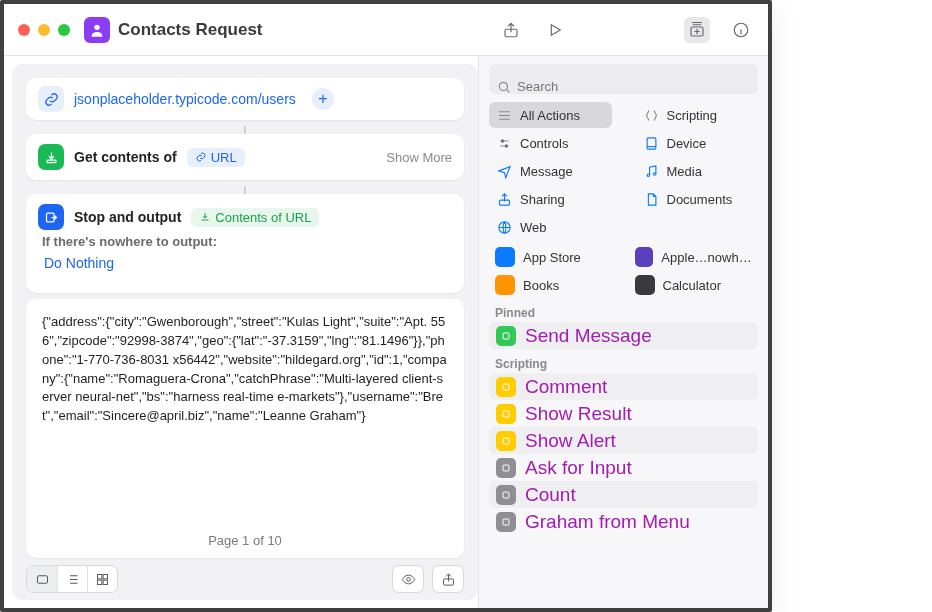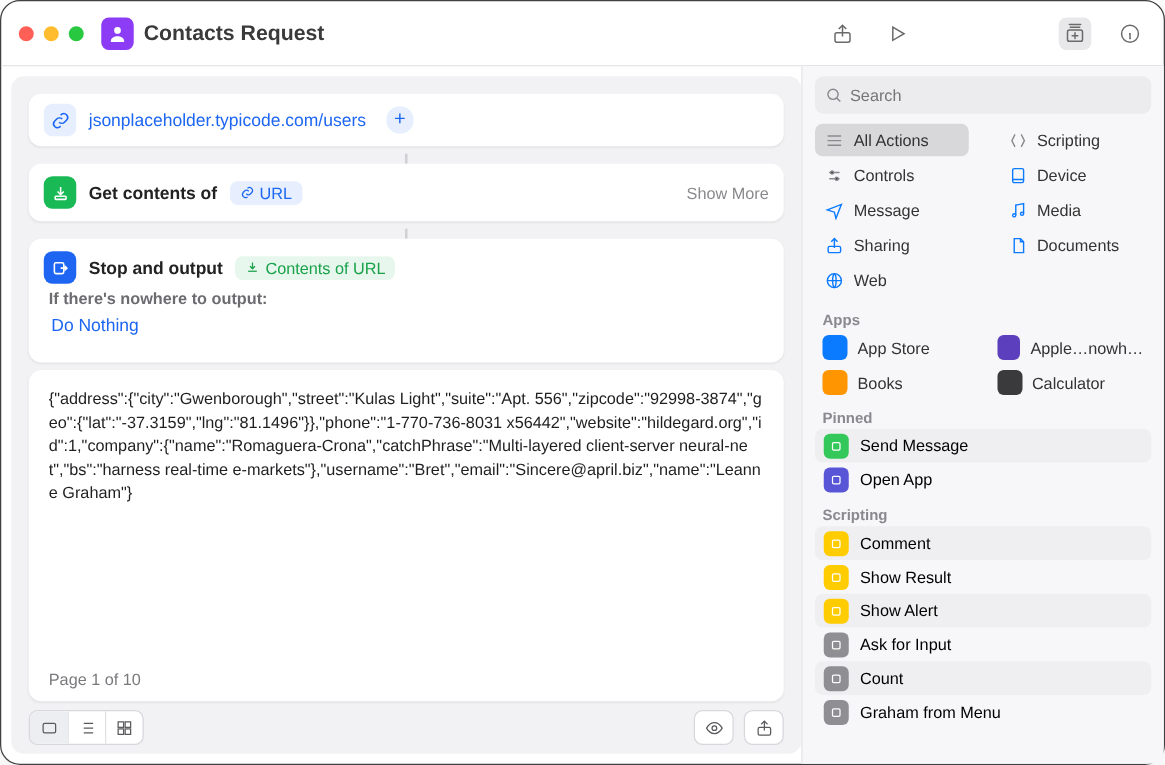--- a/index.html
+++ b/index.html
@@ -1,17 +1,17 @@
 <!DOCTYPE html>
 <html><head>
 <meta charset="utf-8">
 <style>
   * { box-sizing: border-box; margin: 0; padding: 0; }
   html, body { width: 932px; height: 612px; overflow: hidden; font-family: -apple-system, "Helvetica Neue", Arial, sans-serif; }
-  .window { width: 932px; height: 612px; background: #fff; border-radius: 16px; border: 1px solid #404040; display: flex; flex-direction: column; box-shadow: 0 8px 30px rgba(0,0,0,0.08); }
+  .window { width: 772px; height: 612px; background: #fff; border-radius: 2px; border: 4px solid #404040; display: flex; flex-direction: column; box-shadow: 0 8px 30px rgba(0,0,0,0.08); }
   .titlebar { height: 52px; display:flex; align-items:center; padding: 0 14px; border-bottom: 1px solid #e5e5e5; }
   .traffic { display:flex; gap:8px; margin-right:14px;}
   .dot { width:12px; height:12px; border-radius:50%; }
   .red{background:#ff5f57;} .yellow{background:#febc2e;} .green{background:#28c840;}
   .appicon { width:26px; height:26px; border-radius:6px; background:#8d3cf5; display:flex;align-items:center;justify-content:center; margin-right:8px;}
   .appicon svg{width:16px;height:16px;fill:#fff;}
   .title { font-size:17px; font-weight:600; color:#3a3a3a; }
   .titlebar-right { margin-left:auto; display:flex; gap:18px; align-items:center; }
   .tb-btn { width:26px; height:26px; display:flex;align-items:center;justify-content:center; color:#6a6a6a; border-radius:6px;}
   .tb-btn.sel{ background:#e8e8ea;}
@@ -33,39 +33,39 @@
   .pill{ display:inline-flex;align-items:center;gap:4px; background:#e7effe;color:#1c66f2;border-radius:6px;padding:2px 8px;font-size:13px;font-weight:500;}
   .pill.green{ background:#e8f7ed; color:#19a24a;}
   .pill svg{width:12px;height:12px;stroke:currentColor;fill:none;stroke-width:2;}
   .showmore{ margin-left:auto; color:#8a8a8e; font-size:13px;}
   .nowhere-label{ font-size:13px; color:#6b6b70; font-weight:600; padding:4px 2px 2px 4px;}
   .donothing{ color:#1c66f2; font-size:14px; padding:4px 6px 10px 6px;}
   .stopcard{ background:#fff; border-radius:10px; box-shadow:0 1px 2px rgba(0,0,0,0.06); padding:10px 12px 12px 12px; margin-bottom:6px;}
   .stoprow{display:flex;align-items:center;gap:10px;}
   .output { flex:1; min-height:0; background:#fff; border-radius:10px; box-shadow:0 1px 2px rgba(0,0,0,0.06); padding:14px 16px 4px 16px; display:flex; flex-direction:column; position:relative;}
   .json{ font-size:13px; color:#1f1f22; line-height:1.45; word-break:break-all; font-family:-apple-system,Arial,sans-serif;}
-  .pager{ text-align:left; color:#7a7a7e; font-size:13px; padding:6px 0;}
+  .pager{ text-align:center; color:#7a7a7e; font-size:13px; padding:6px 0;}
   .footbar{ height:34px; display:flex; align-items:center; gap:8px; padding-top:8px;}
   .fgrp{ display:flex; background:#fff; border:1px solid #d7d7dc; border-radius:7px; overflow:hidden;}
   .fbtn{ width:30px;height:26px;display:flex;align-items:center;justify-content:center;}
   .fbtn + .fbtn{ border-left:1px solid #e2e2e6;}
   .fbtn svg{width:15px;height:15px;stroke:#5a5a5e;fill:none;stroke-width:1.6;}
   .fbtn.sel{ background:#eceef1;}
   
   .sidebar{ width:290px; border-left:1px solid #e5e5e5; background:#f7f7f9; display:flex; flex-direction:column; min-height:0;}
-  .search{ margin:8px 10px 6px 10px; background:#ececee; border-radius:7px; height:30px; display:flex; align-items:center; padding:0 8px; gap:6px;}
+  .search{ margin:8px 10px 6px 10px; background:#ececee; border-radius:7px; height:30px; display:flex; align-items:flex-end; padding:0 8px; gap:6px;}
   .search svg{width:14px;height:14px;stroke:#8a8a8e;fill:none;stroke-width:2;}
   .search input{ border:none;background:transparent;outline:none;font-size:13px;color:#333;flex:1;}
   .catgrid{ display:grid; grid-template-columns:1fr 1fr; gap:2px 24px; padding:2px 10px 4px 10px;}
   .cat{ display:flex;align-items:center;gap:8px; height:26px; padding:0 8px; border-radius:6px; font-size:13px; color:#333;}
   .cat.sel{ background:#d8d8db;}
   .cat svg{width:15px;height:15px;}
   .sect{ font-size:12px; color:#8a8a8e; font-weight:600; padding:8px 16px 2px 16px;}
   .lst{ padding:0 10px;}
-  .row{ display:flex;align-items:center;gap:9px; height:27px; padding:0 7px; border-radius:6px; font-size:13px; color:#000000;}
+  .row{ display:flex;align-items:center;gap:9px; height:27px; padding:0 7px; border-radius:6px; font-size:19px; color:#a21caf;}
   .row:nth-child(even){ }
   .row.stripe{ background:#efeff1;}
   .row .ri{ width:20px;height:20px;border-radius:5px;display:flex;align-items:center;justify-content:center;}
   .row .ri svg{width:12px;height:12px;}
   .apps{ display:grid; grid-template-columns:1fr 1fr; gap:2px 10px; padding:0 10px;}
   .apprw{ display:flex;align-items:center;gap:8px;height:26px;padding:0 6px;font-size:13px;color:#333;border-radius:6px; overflow:hidden; white-space:nowrap;}
   .apprw .ai{ width:20px;height:20px;border-radius:5px;}
   .trunc{ overflow:hidden; text-overflow:ellipsis;}
 </style>
 </head>
@@ -285,21 +285,20 @@
           </div>
           <div class="cat">
             <svg viewBox="0 0 24 24" style="stroke:#0a7aff;fill:none;stroke-width:1.8">
               <circle cx="12" cy="12" r="9"></circle>
               <path d="M3 12h18M12 3c3 3 3 15 0 18M12 3c-3 3-3 15 0 18"></path>
             </svg>
             <span>Web</span>
           </div>
         </div>
 
-      <div class="sect">Apps</div>
       <div class="apps" id="apps">
           <div class="apprw">
             <div class="ai" style="background:#0a7aff"></div>
             <span class="trunc">App Store</span>
           </div>
           <div class="apprw">
             <div class="ai" style="background:#5b3fbc"></div>
             <span class="trunc">Apple…nowhere</span>
           </div>
           <div class="apprw">
@@ -315,28 +314,20 @@
       <div class="sect">Pinned</div>
       <div class="lst" id="pinned">
           <div class="row stripe">
             <div class="ri" style="background:#34c759">
               <svg viewBox="0 0 24 24" style="stroke:#fff;fill:none;stroke-width:2">
                 <rect x="6" y="6" width="12" height="12" rx="2"></rect>
               </svg>
             </div>
             <span>Send Message</span>
           </div>
-          <div class="row">
-            <div class="ri" style="background:#5856d6">
-              <svg viewBox="0 0 24 24" style="stroke:#fff;fill:none;stroke-width:2">
-                <rect x="6" y="6" width="12" height="12" rx="2"></rect>
-              </svg>
-            </div>
-            <span>Open App</span>
-          </div>
         </div>
 
       <div class="sect">Scripting</div>
       <div class="lst" id="scripting">
           <div class="row stripe">
             <div class="ri" style="background:#ffcc00">
               <svg viewBox="0 0 24 24" style="stroke:#fff;fill:none;stroke-width:2">
                 <rect x="6" y="6" width="12" height="12" rx="2"></rect>
               </svg>
             </div>

